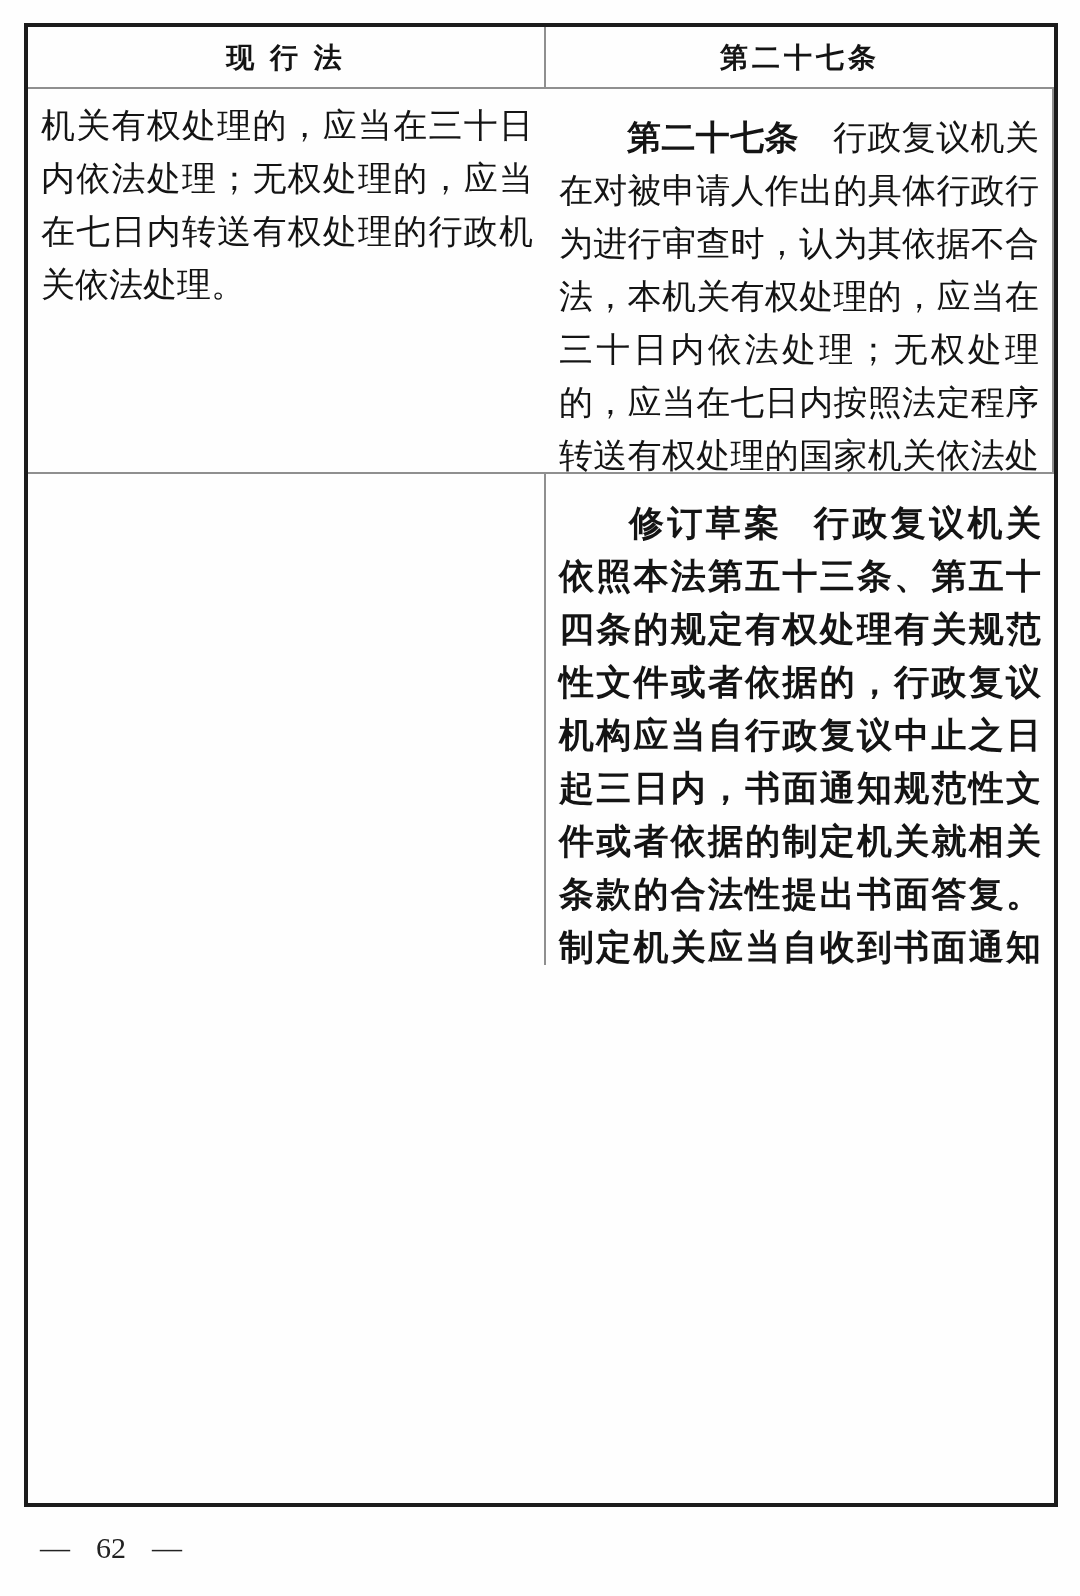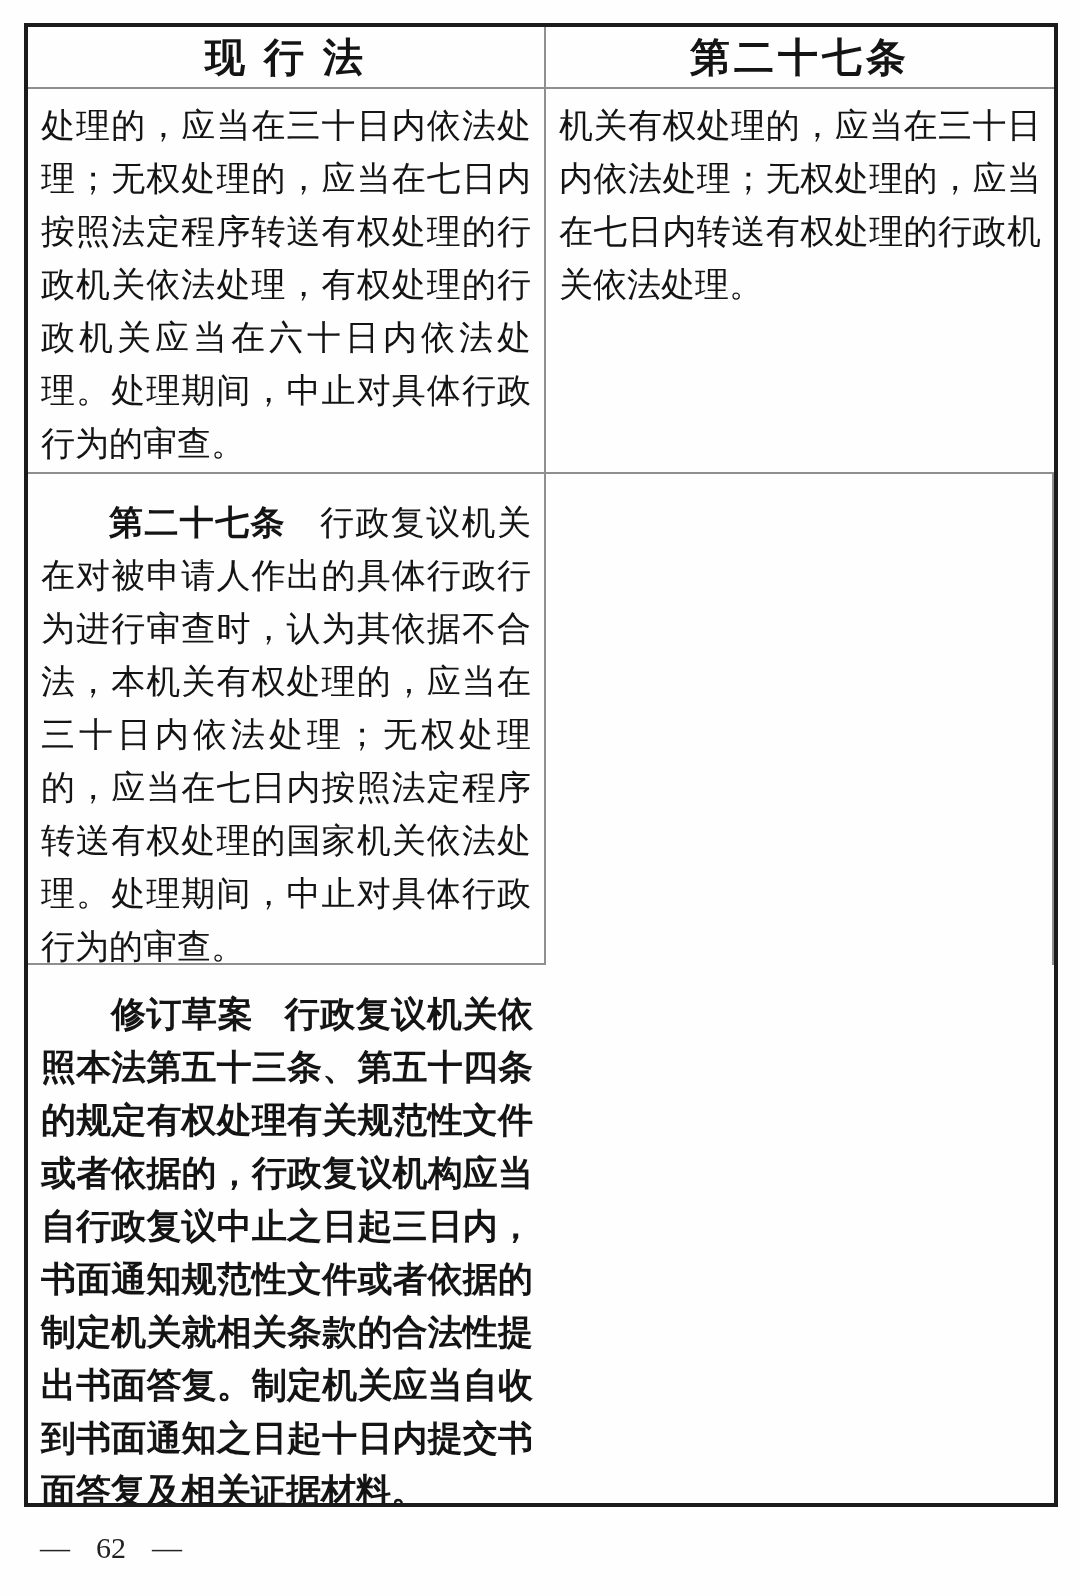--- a/index.html
+++ b/index.html
@@ -37,21 +37,21 @@
     line-height: 53px;
   }
   .col-left { border-right: 2px solid #8f8f8f; }
   .row-divider { border-bottom: 2px solid #8f8f8f; }
   .header-cell {
     display: flex;
     align-items: center;
     justify-content: center;
     font-family: "Liberation Sans", "DejaVu Sans", sans-serif;
     font-weight: 700;
-    font-size: 40px;
+    font-size: 28px;
     letter-spacing: 4px;
     padding: 12px;
     text-align: right;
   }
   .para {
     margin: 0;
     text-align: justify;
   }
   .para.indent { text-indent: 2em; margin-top: 12px; }
   .lead {
@@ -82,23 +82,20 @@
 </head>
 <body>
 
 <div class="page">
 
   <div class="law-table">
 
     <div class="cell header-cell col-left row-divider">现 行 法</div>
     <div class="cell header-cell row-divider">第二十七条</div>
 
-    <div class="cell col-left row-divider">
-      <p class="para"><span>处理的，应当在三十日内依法处理；无权处理的，应当在七日内按照法定程序转送有权处理的行政机关依法处理，有权处理的行政机关应当在六十日内依法处理。处理期间，中止对具体行政行为的审查。</span></p>
-    </div>
     <div class="cell row-divider">
       <p class="para"><span>机关有权处理的，应当在三十日内依法处理；无权处理的，应当在七日内转送有权处理的行政机关依法处理。</span></p>
     </div>
 
     <div class="cell col-left row-divider">
       <p class="para indent"><span class="lead">第二十七条</span><span>行政复议机关在对被申请人作出的具体行政行为进行审查时，认为其依据不合法，本机关有权处理的，应当在三十日内依法处理；无权处理的，应当在七日内按照法定程序转送有权处理的国家机关依法处理。处理期间，中止对具体行政行为的审查。</span></p>
     </div>
 
     <div class="cell col-left">
       <p class="para"><span></span></p>

